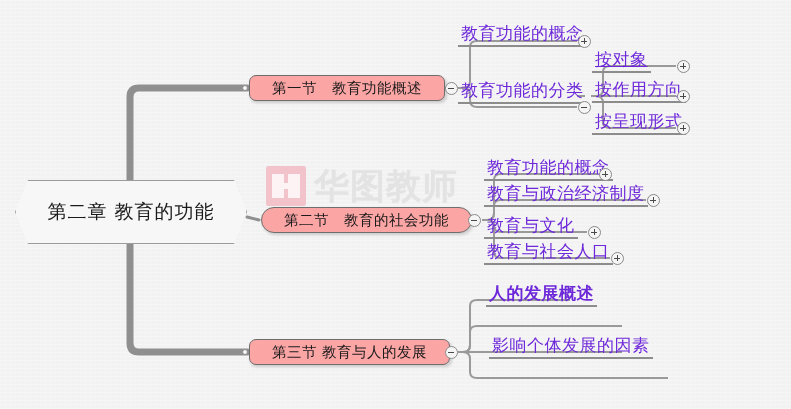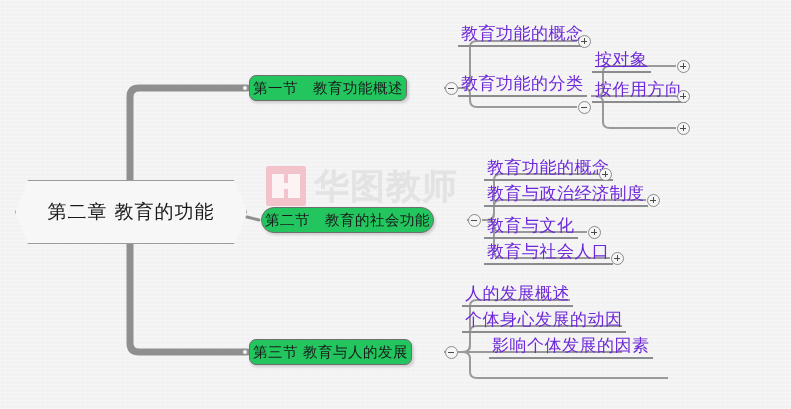--- a/index.html
+++ b/index.html
@@ -91,27 +91,27 @@
     border: 1.5px solid #9b9b9b;
     font-size: 19px;
     letter-spacing: 1px;
     clip-path: polygon(0% 50%, 13px 0%, calc(100% - 13px) 0%, 100% 50%, calc(100% - 13px) 100%, 13px 100%);
     -webkit-clip-path: polygon(0% 50%, 13px 0%, calc(100% - 13px) 0%, 100% 50%, calc(100% - 13px) 100%, 13px 100%);
     box-shadow: 2px 3px 4px rgba(0,0,0,0.13);
   }
 
   
   .sec-node {
-    background: #22c55e;
+    background: #fca5a5;
     border: 1.5px solid #6e6e6e;
     border-radius: 7px;
     font-size: 14.5px;
     letter-spacing: 0.5px;
     height: 26px;
-    padding: 0 3px;
+    padding: 0 22px;
     box-shadow: 1.5px 2px 3px rgba(0,0,0,0.16);
   }
 
   
   .leaf {
     background: transparent;
     font-size: 17px;
     letter-spacing: 0.5px;
     height: 24px;
     justify-content: flex-start;
@@ -205,29 +205,30 @@
 
   <div id="root-node" class="node">第二章  教育的功能</div>
 
   <div class="node sec-node" style="left:249px; top:75px;">第一节　教育功能概述</div>
   <div class="dot" style="left:242px; top:85px;"></div>
   <div class="toggle" style="left:445px; top:82px;"></div>
 
   <div class="node leaf" style="left:458px; top:23px;">教育功能的概念</div>
   <div class="toggle plus" style="left:578px; top:35px;"></div>
 
-  <div class="node leaf" style="left:458px; top:73px;text-align:center;">教育功能的分类</div>
+  <div class="node leaf" style="left:458px; top:80px;text-align:center;">教育功能的分类</div>
   <div class="toggle" style="left:578px; top:101px;"></div>
 
   <div class="node leaf thin" style="left:592px; top:49px;text-decoration:underline;">按对象</div>
   <div class="toggle plus" style="left:677px; top:60px;"></div>
 
   <div class="node leaf thin" style="left:592px; top:79px;">按作用方向</div>
   <div class="toggle plus" style="left:677px; top:90px;"></div>
 
+  <div class="node leaf thin" style="left:592px; top:111px;">按呈现形式</div>
   <div class="toggle plus" style="left:677px; top:122px;"></div>
 
   <div class="node sec-node" style="left:261px; top:207px;border-radius:13px;">第二节　教育的社会功能</div>
   <div class="toggle" style="left:468px; top:214px;"></div>
 
   <div class="node leaf" style="left:484px; top:157px;">教育功能的概念</div>
   <div class="toggle plus" style="left:599px; top:168px;"></div>
 
   <div class="node leaf" style="left:484px; top:183px;">教育与政治经济制度</div>
   <div class="toggle plus" style="left:647px; top:194px;"></div>
@@ -235,20 +236,19 @@
   <div class="node leaf" style="left:484px; top:215px;">教育与文化</div>
   <div class="toggle plus" style="left:588px; top:226px;"></div>
 
   <div class="node leaf" style="left:484px; top:241px;">教育与社会人口</div>
   <div class="toggle plus" style="left:611px; top:252px;"></div>
 
   <div class="node sec-node" style="left:249px; top:339px;">第三节  教育与人的发展</div>
   <div class="dot" style="left:242px; top:349px;"></div>
   <div class="toggle" style="left:445px; top:346px;"></div>
 
-  <div class="node leaf" style="left:462px; top:283px;">人的发展概述</div>
-
-  <div class="node leaf" style="left:462px; top:309px;">个体身心发展的动因</div>
+  <div class="node leaf" style="left:486px; top:283px;font-weight:bold;">人的发展概述</div>
+
 
   <div class="node leaf" style="left:462px; top:335px;margin-left:27px;">影响个体发展的因素</div>
 
 
 </div>
 
 </body></html>

